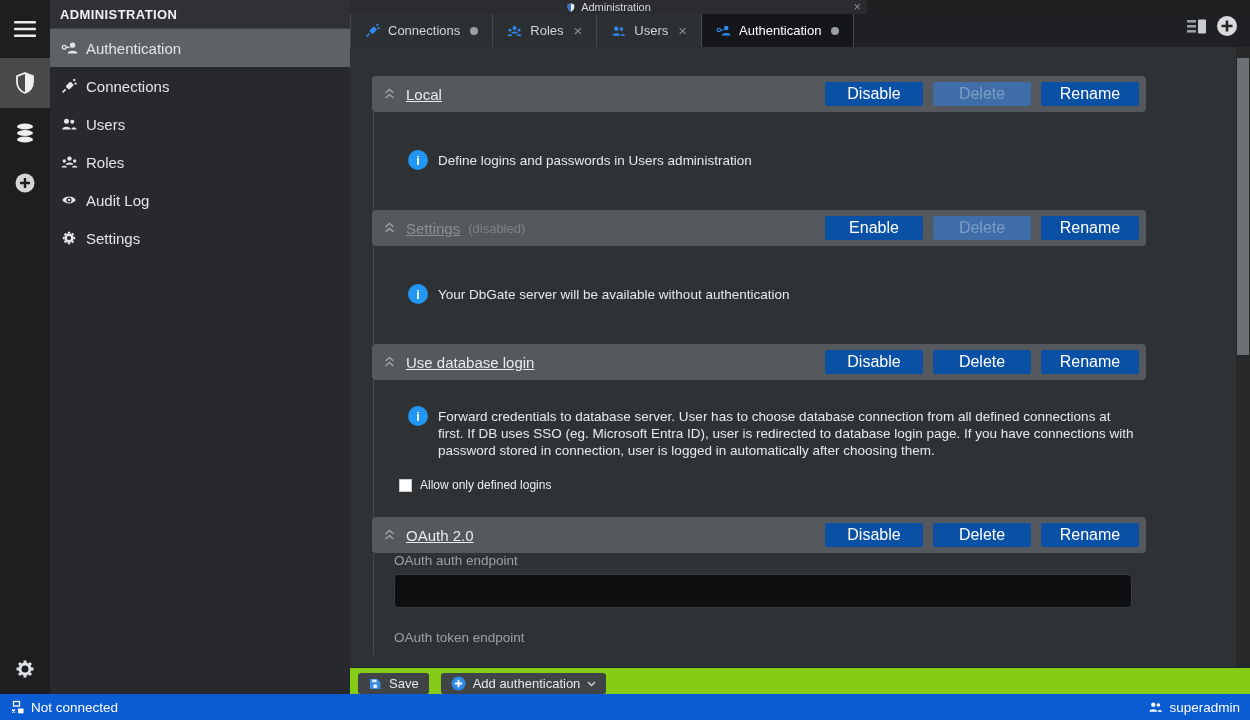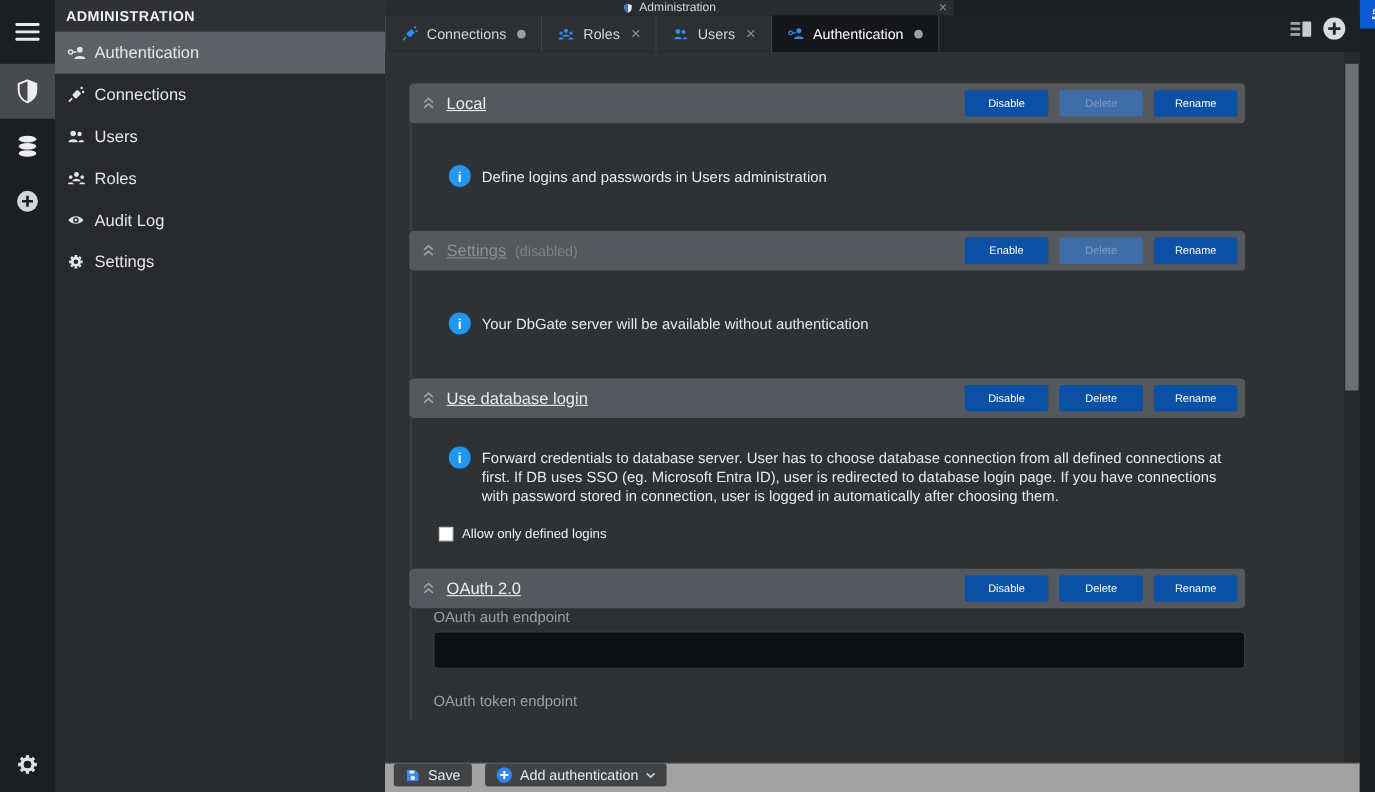--- a/index.html
+++ b/index.html
@@ -1,18 +1,18 @@
 <!DOCTYPE html>
 <html style="--accent_blue: #2e8cf0; --button_blue: #0a51a5; --button_disabled_blue: #3e6da8; --statusbar_blue: #0b5bd2; --info_blue: #2196f3;"><head>
 <meta charset="utf-8">
 <style>
   * { margin:0; padding:0; box-sizing:border-box; }
   html,body { width:1250px; height:720px; overflow:hidden; background:#1d1e20;
     font-family:"Liberation Sans", sans-serif; }
-  .app { width:1250px; height:720px; display:flex; flex-direction:row;border-radius:31px; }
+  .app { width:1250px; height:720px; display:flex; flex-direction:column;border-radius:31px; }
   .top { flex:1; display:flex; min-height:0; }
 
   
   .iconbar { width:50px; background:#1d1e20; display:flex; flex-direction:column; align-items:stretch; }
   .ib-item { height:50px; display:flex; align-items:center; justify-content:center; color:#e8eaec; cursor:pointer; }
   .ib-item.active { background:#48494b; }
   .ib-item.menu { height:58px; }
   .ib-spacer { flex:1; }
 
   
@@ -44,22 +44,22 @@
   
   .content { flex:1; min-height:0; overflow:hidden; position:relative; }
   .sections { margin:29px 104px 0 22px; }
   .section-header { height:36px; background:#55585c; border-radius:4px; display:flex; align-items:center;
     padding:0 7px 0 12px; }
   .collapse-icon { color:#9ba1a5; width:12px; display:flex; align-items:center; cursor:pointer; }
   .section-title { color:#e9ebec; font-size:15px; margin-left:10px;text-decoration:underline; }
   .section-title.disabled-title { color:#8b9094; }
   .section-note { color:#7e8387; font-size:13px; margin-left:8px; }
   .section-buttons { margin-left:auto; display:flex; gap:10px; }
-  .btn { width:76px; height:24px; background:var(--button_blue); color:#ffffff; border:none;
-    border-radius:2px; font-size:10px; font-family:"Liberation Sans",sans-serif; cursor:pointer; }
+  .btn { width:98px; height:24px; background:var(--button_blue); color:#ffffff; border:none;
+    border-radius:2px; font-size:16px; font-family:"Liberation Sans",sans-serif; cursor:pointer; }
   .btn.disabled { background:var(--button_disabled_blue); color:rgba(225,233,242,0.38); cursor:default; }
   .section-body { margin-left:1px; border-left:1px solid #46494c; padding-left:20px; }
   .body-pad-a { padding-top:38px; padding-bottom:40px; }
   .body-pad-b { padding-top:26px; padding-bottom:25px; }
   .body-pad-c { padding-bottom:10px; }
   .info-row { display:flex; gap:10px; padding-left:14px; align-items:flex-start; }
   .info-icon { width:20px; height:20px; min-width:20px; border-radius:50%; background:var(--info_blue);
     color:#fff; font-size:13px; font-weight:bold; display:flex; align-items:center; justify-content:center; }
   .info-text { color:#e7e9ea; font-size:13.5px; line-height:17px; max-width:696px; padding-top:2px; }
   .check-row { display:flex; align-items:center; gap:8px; margin-top:19px; padding-left:5px; }
@@ -69,21 +69,21 @@
   .field-label + .text-input { margin-top:6px; }
   .text-input { display:block; width:738px; height:34px; background:#0e0f10; border:1px solid #3a3d40;
     border-radius:4px; color:#e6e8ea; font-size:14px; padding:0 10px; outline:none; }
   .field-gap { height:22px; }
 
   
   .scrollbar { position:absolute; top:0; right:0; width:14px; height:100%; background:#26282a; }
   .scrollbar .thumb { position:absolute; top:11px; left:1px; width:12px; height:297px; background:#6d7174; }
 
   
-  .toolbar { height:27px; background:#a3a3a3; border-top:1px solid #242527; display:flex; align-items:flex-start;
+  .toolbar { height:27px; background:#84cc16; border-top:1px solid #242527; display:flex; align-items:flex-end;
     padding-left:8px; gap:12px; }
   .tbtn { height:21px; background:#404447; border:none; border-radius:3px; color:#e7e9ea; font-size:13px;
     font-family:"Liberation Sans",sans-serif; display:flex; align-items:center; gap:7px; padding:0 10px; cursor:pointer; }
 
   
   .statusbar { height:26px; background:var(--statusbar_blue); display:flex; align-items:center;
     padding:12px 10px; color:#ffffff; font-size:13.5px; }
   .sb-left, .sb-right { display:flex; align-items:center; gap:6px; }
   .sb-right { margin-left:auto; }
 </style>

